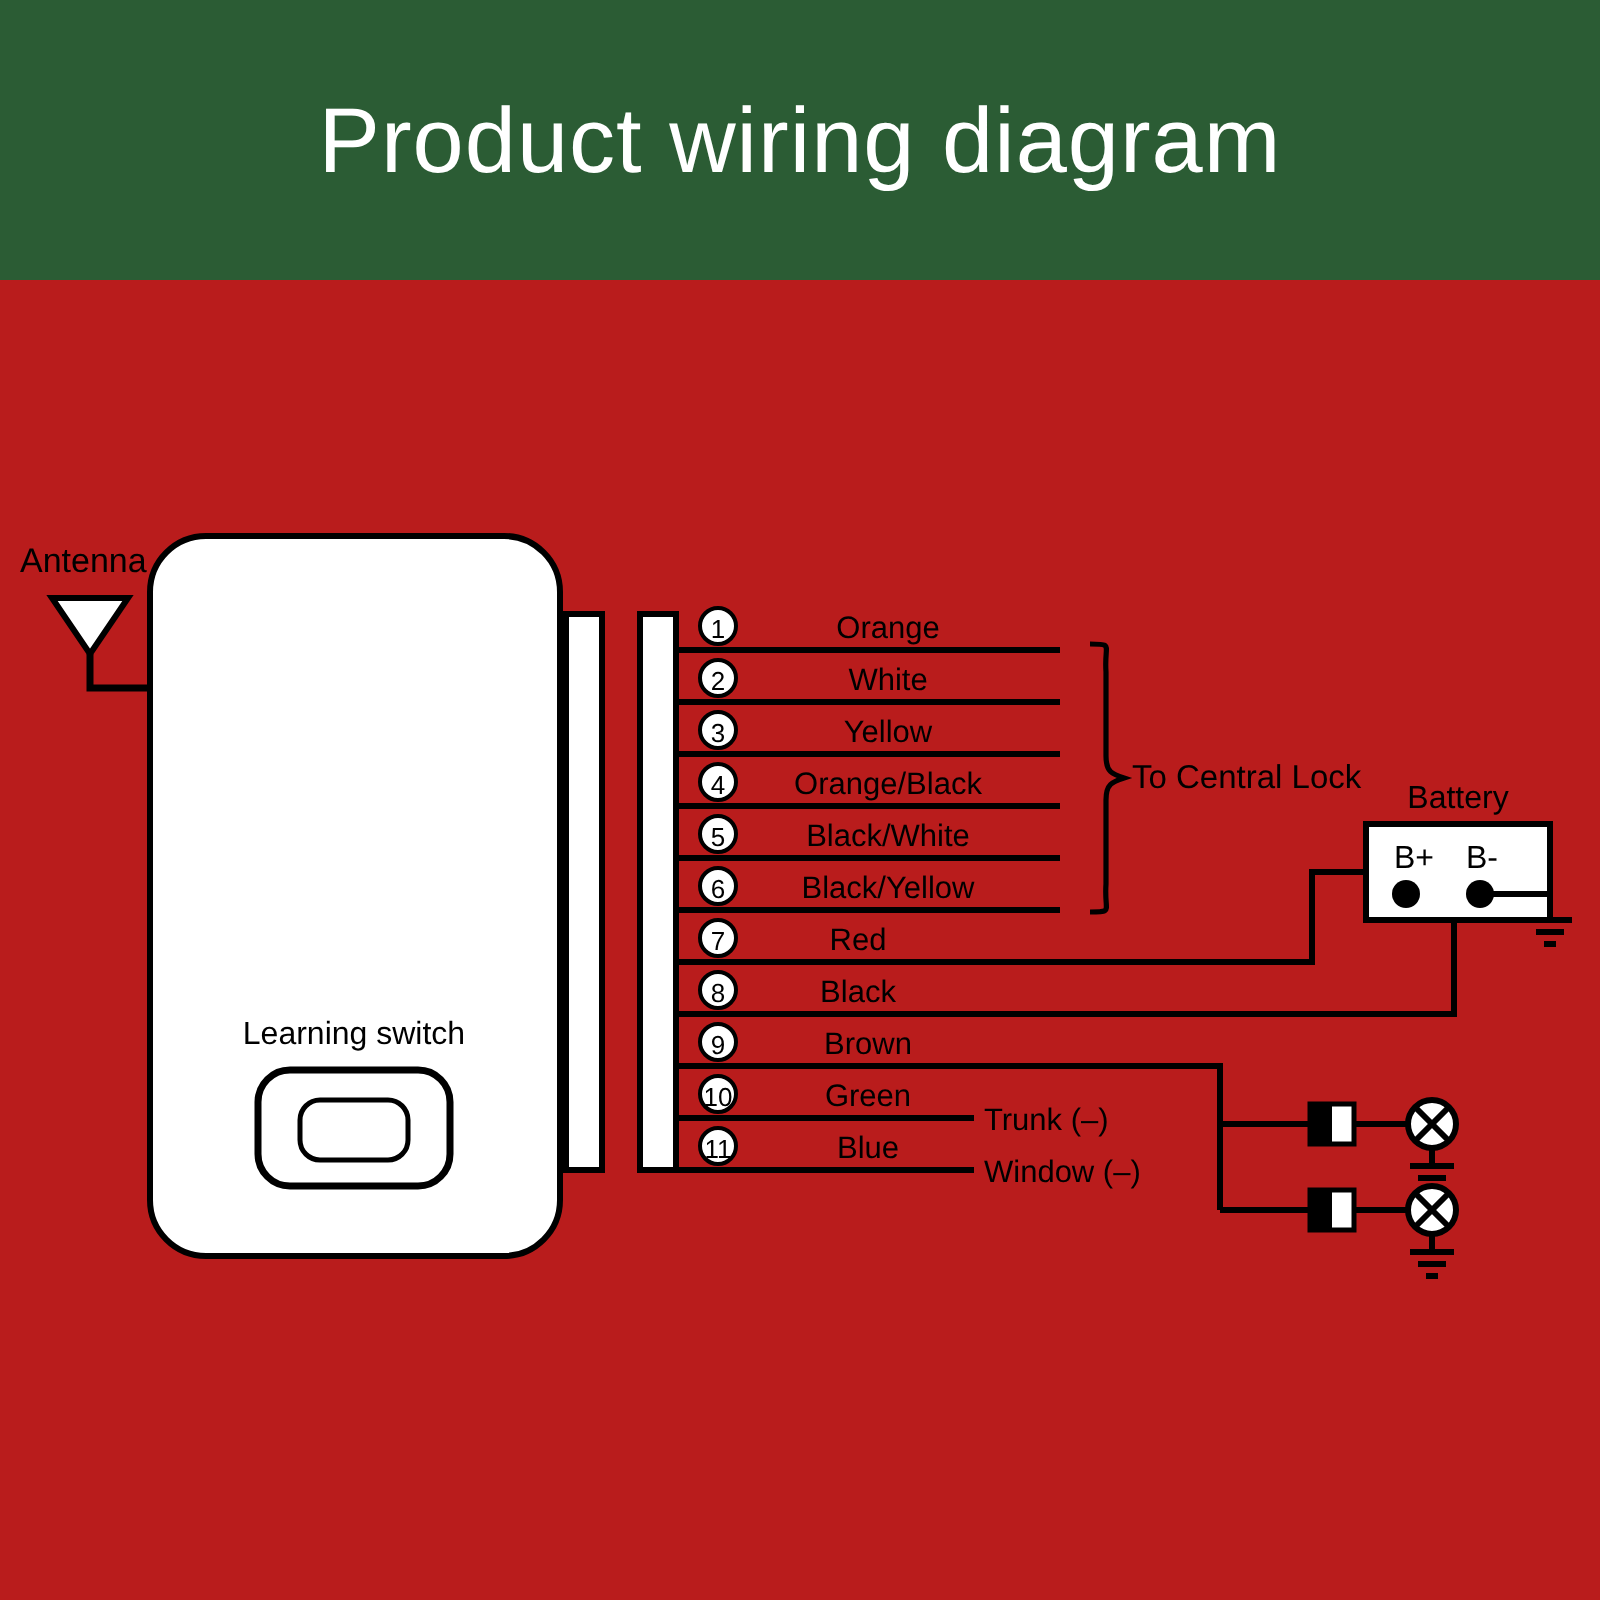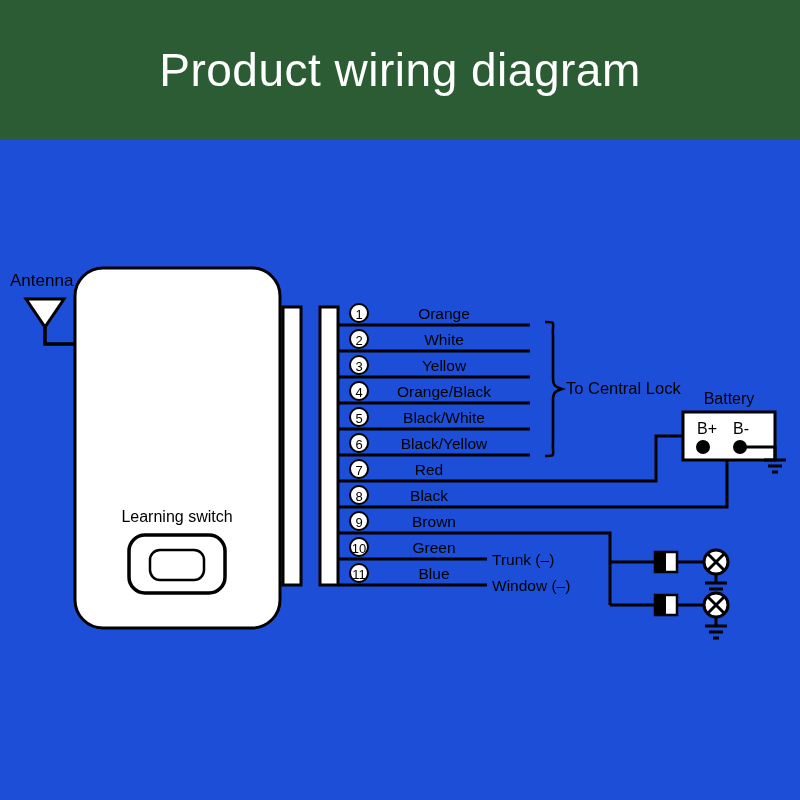--- a/index.html
+++ b/index.html
@@ -11,21 +11,21 @@
   body {
     width: 800px;
     height: 800px;
     font-family: "Liberation Sans", sans-serif;
     overflow: hidden;
   }
   #page {
     position: relative;
     width: 800px;
     height: 800px;
-    background: #1d4ed8;
+    background: #b91c1c;
   }
   #header-band {
     position: absolute;
     left: 0;
     top: 0;
     width: 800px;
     height: 140px;
     background: #2b5c34;
   }
   #header-title {

